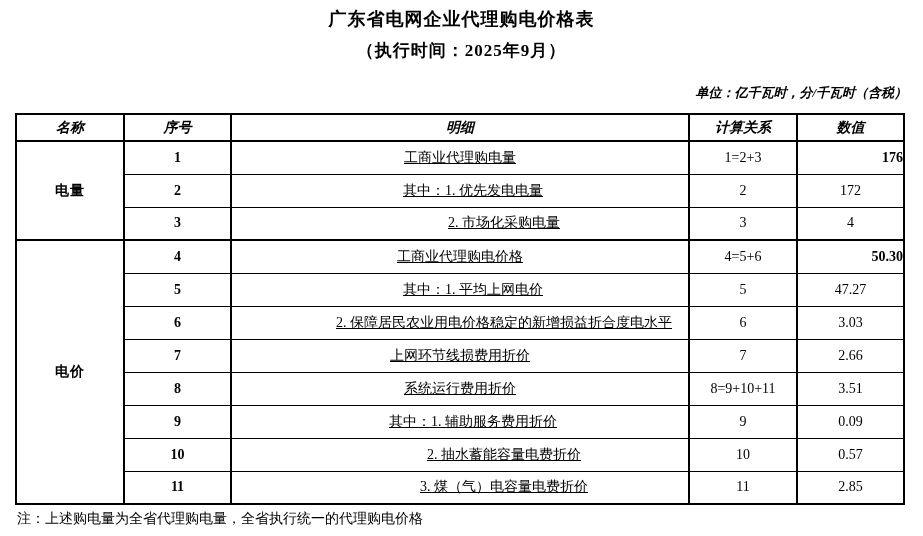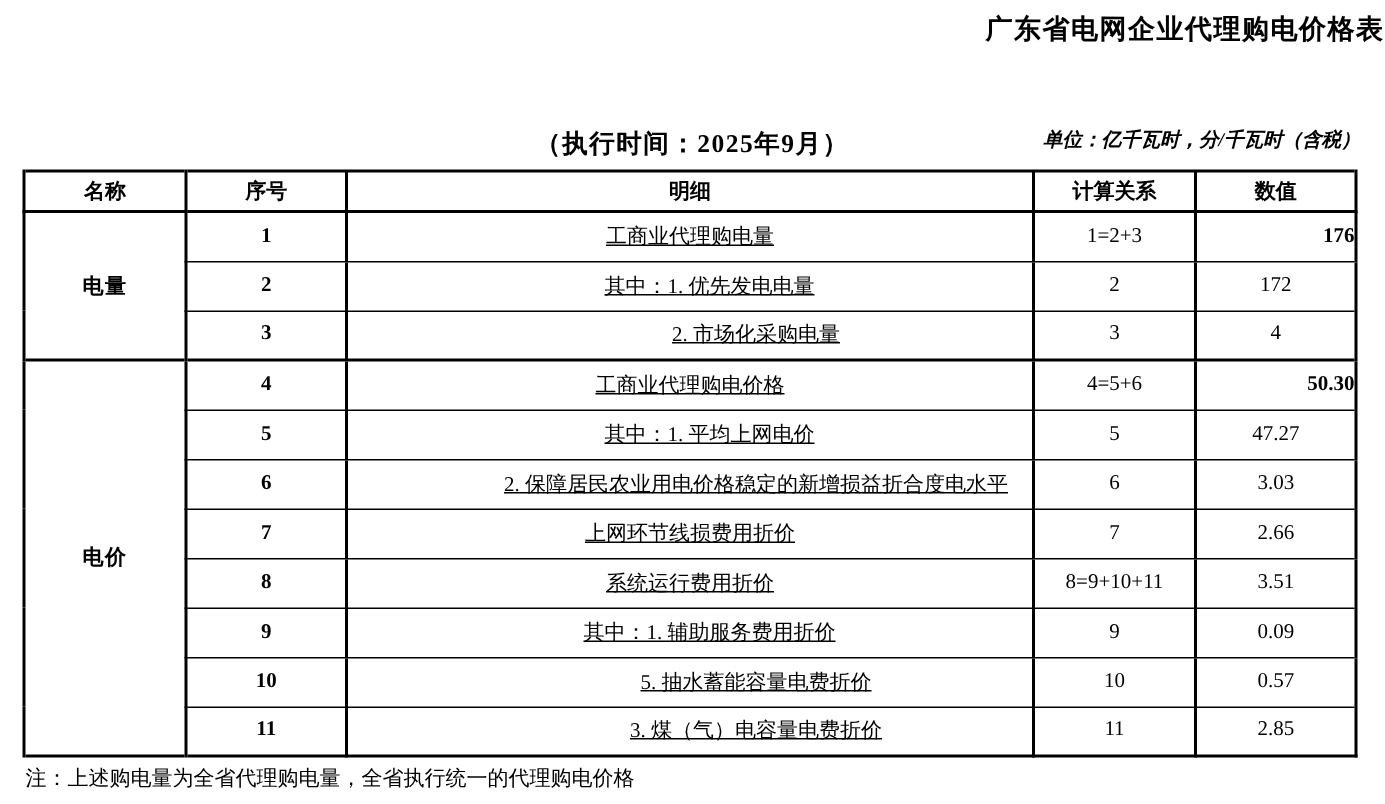--- a/index.html
+++ b/index.html
@@ -6,30 +6,29 @@
   html, body { background: #ffffff; }
   body {
     width: 923px; height: 536px;
     position: relative;
     color: #000;
     font-family: "Liberation Serif", "DejaVu Serif", serif;
     overflow: hidden;
   }
   .doc-title {
     position: absolute; top: 7px; left: 0; width: 100%;
-    text-align: right;
+    text-align: center;
     font-size: 18px; font-weight: bold;
     letter-spacing: 1px;
   }
   .doc-subtitle {
     position: absolute; top: 39px; left: 0; width: 100%;
     text-align: center;
     font-size: 17px; font-weight: bold;
     letter-spacing: 1px;
-    margin-top: 45px;
   }
   .unit-note {
     position: absolute; top: 84px; right: 16px;
     font-size: 13px; font-weight: bold; font-style: italic;
   }
   table.price-table {
     position: absolute; top: 113px; left: 15px;
     width: 888px;
     border-collapse: collapse;
     table-layout: fixed;
@@ -44,20 +43,21 @@
     vertical-align: middle;
     padding: 0;
     height: 33px;
     overflow: hidden;
     white-space: nowrap;
   }
   .price-table thead th {
     height: 27px;
     font-weight: bold;
     border-bottom-width: 2px;
+    font-style: italic;
   }
   .price-table tr.section-start td { border-top-width: 2px; }
   .price-table tbody tr:last-child td { border-bottom-width: 2px; }
   .col-name-cell { font-weight: bold; font-size: 15px; letter-spacing: 1px; margin-top: 36px; }
   .col-no { font-weight: bold; }
   .col-detail { text-align: left; padding-left: 5px; text-decoration: underline; }
   .col-detail.indent-1 { padding-left: 26px; }
   .col-detail.indent-2 { padding-left: 88px; }
   .col-value.bold { font-weight: bold; text-align: right; }
   .footer-note {
@@ -141,21 +141,21 @@
         <td class="col-value">3.51</td>
       </tr>
       <tr>
         <td class="col-no">9</td>
         <td class="col-detail indent-1">其中：1. 辅助服务费用折价</td>
         <td class="col-calc">9</td>
         <td class="col-value">0.09</td>
       </tr>
       <tr>
         <td class="col-no">10</td>
-        <td class="col-detail indent-2">5. 抽水蓄能容量电费折价</td>
+        <td class="col-detail indent-2">2. 抽水蓄能容量电费折价</td>
         <td class="col-calc">10</td>
         <td class="col-value">0.57</td>
       </tr>
       <tr>
         <td class="col-no">11</td>
         <td class="col-detail indent-2">3. 煤（气）电容量电费折价</td>
         <td class="col-calc">11</td>
         <td class="col-value">2.85</td>
       </tr>
     </tbody>

